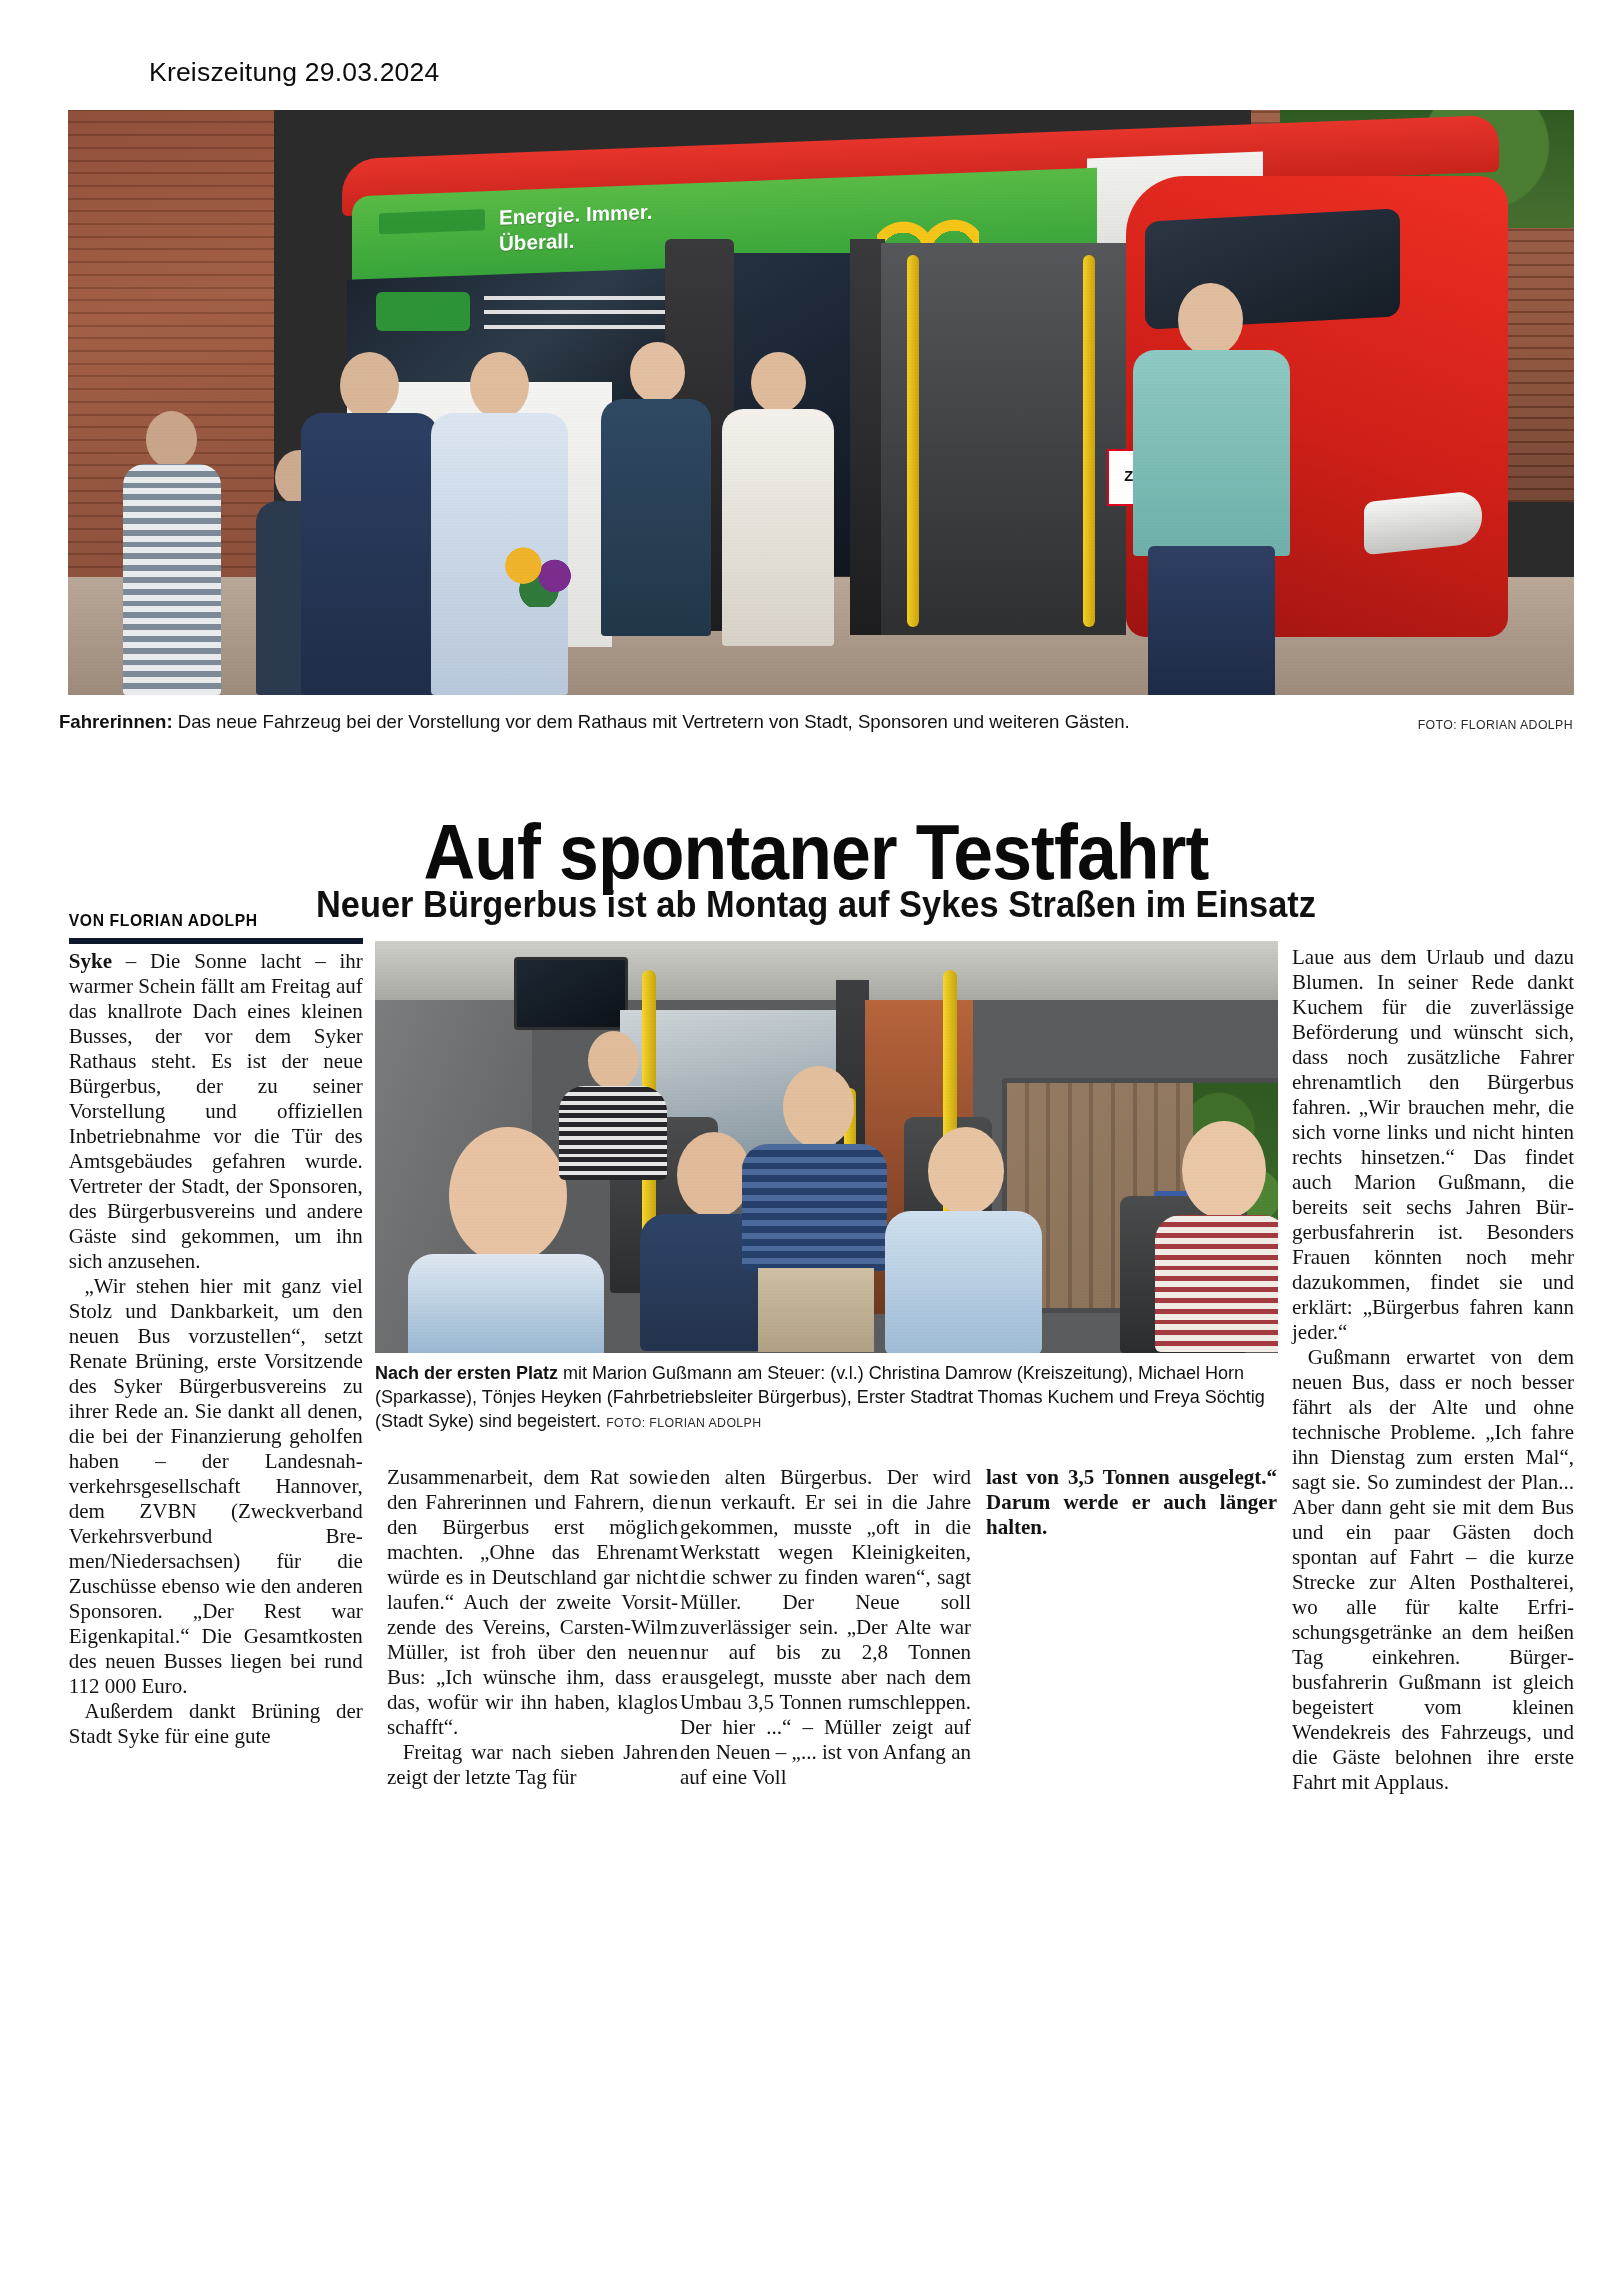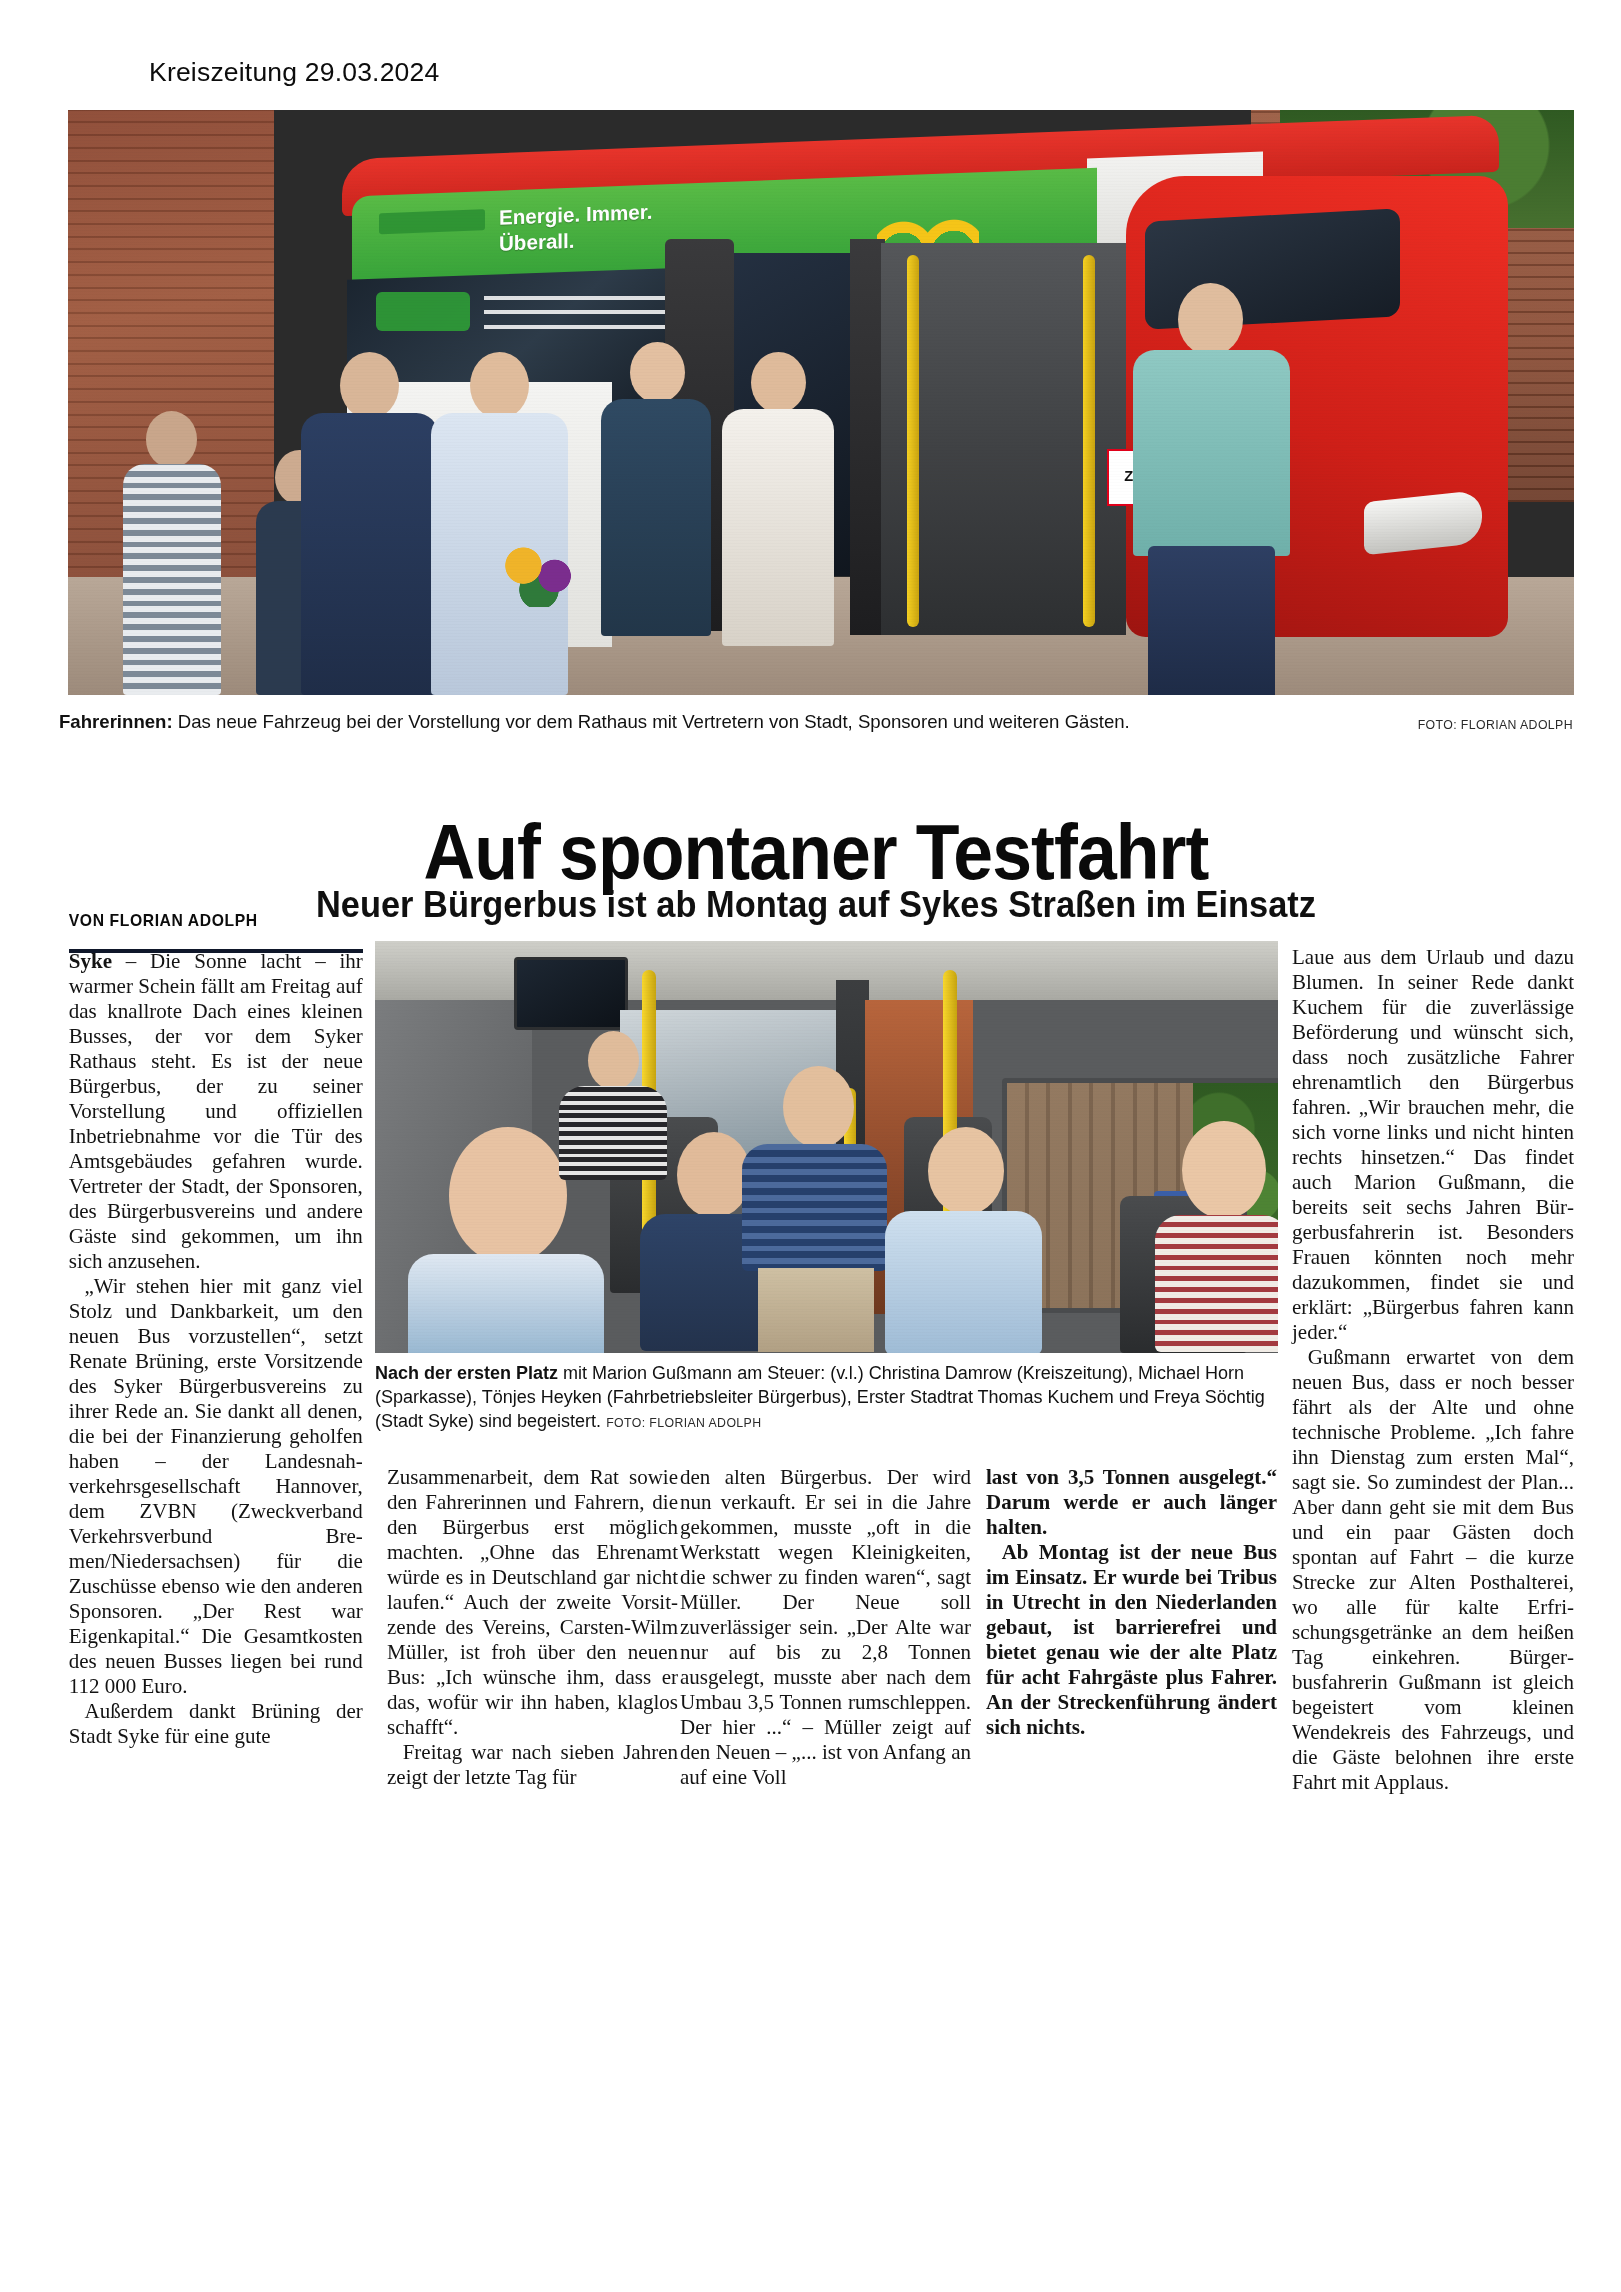--- a/index.html
+++ b/index.html
@@ -253,22 +253,22 @@
   .byline {
     position: absolute;
     left: 9.8px;
     top: 802px;
     width: 294px;
     font-family: "Liberation Sans", sans-serif;
     font-weight: 700;
     font-size: 15.7px;
     letter-spacing: 0.6px;
     color: #0c0c0c;
-    padding-bottom: 19px;
-    border-bottom: 4px solid #0f172a;
+    padding-bottom: 8px;
+    border-bottom: 6px solid #0f172a;
   }
 
   
   .col {
     position: absolute;
     font-family: "Liberation Serif", serif;
     font-size: 21px;
     line-height: 25px;
     text-align: justify;
     color: #131313;
@@ -552,21 +552,20 @@
     <p class="first"><span>Zusammenarbeit, dem Rat sowie den Fahrerinnen und Fahrern, die den Bürgerbus erst möglich machten. „Ohne das Ehrenamt würde es in Deutschland gar nicht lau­fen.“ Auch der zweite Vorsit­zende des Vereins, Carsten-Wilm Müller, ist froh über den neuen Bus: „Ich wünsche ihm, dass er das, wofür wir ihn haben, klaglos schafft“.</span></p>
     <p><span>Freitag war nach sieben Jahren zeigt der letzte Tag für</span></p>
   </div>
 
   <div class="col" id="col3">
     <p class="first"><span>den alten Bürgerbus. Der wird nun verkauft. Er sei in die Jahre gekommen, musste „oft in die Werkstatt wegen Kleinigkeiten, die schwer zu finden waren“, sagt Müller. Der Neue soll zuverlässiger sein. „Der Alte war nur auf bis zu 2,8 Tonnen ausgelegt, musste aber nach dem Um­bau 3,5 Tonnen rumschlep­pen. Der hier ...“ – Müller zeigt auf den Neuen – „... ist von Anfang an auf eine Voll­</span></p>
   </div>
 
   <div class="col" id="col5">
     <p class="first"><span>last von 3,5 Tonnen ausge­legt.“ Darum werde er auch länger halten.</span></p>
-    <p><span>Ab Montag ist der neue Bus im Einsatz. Er wurde bei Tri­bus in Utrecht in den Nieder­landen gebaut, ist barriere­frei und bietet genau wie der alte Platz für acht Fahrgäste plus Fahrer. An der Strecken­führung ändert sich nichts.</span></p>
   </div>
 
   <div class="col" id="col4">
     <p class="first"><span>Laue aus dem Urlaub und da­zu Blumen. In seiner Rede dankt Kuchem für die zuver­lässige Beförderung und wünscht sich, dass noch zu­sätzliche Fahrer ehrenamt­lich den Bürgerbus fahren. „Wir brauchen mehr, die sich vorne links und nicht hinten rechts hinsetzen.“ Das findet auch Marion Gußmann, die bereits seit sechs Jahren Bür­gerbusfahrerin ist. Besonders Frauen könnten noch mehr dazukommen, findet sie und erklärt: „Bürgerbus fahren kann jeder.“</span></p>
     <p><span>Gußmann erwartet von dem neuen Bus, dass er noch besser fährt als der Alte und ohne technische Probleme. „Ich fahre ihn Dienstag zum ersten Mal“, sagt sie. So zu­mindest der Plan... Aber dann geht sie mit dem Bus und ein paar Gästen doch spontan auf Fahrt – die kurze Strecke zur Alten Posthalte­rei, wo alle für kalte Erfri­schungsgetränke an dem hei­ßen Tag einkehren. Bürger­busfahrerin Gußmann ist gleich begeistert vom kleinen Wendekreis des Fahrzeugs, und die Gäste belohnen ihre erste Fahrt mit Applaus.</span></p>
   </div>
 
 </div>
 
 

